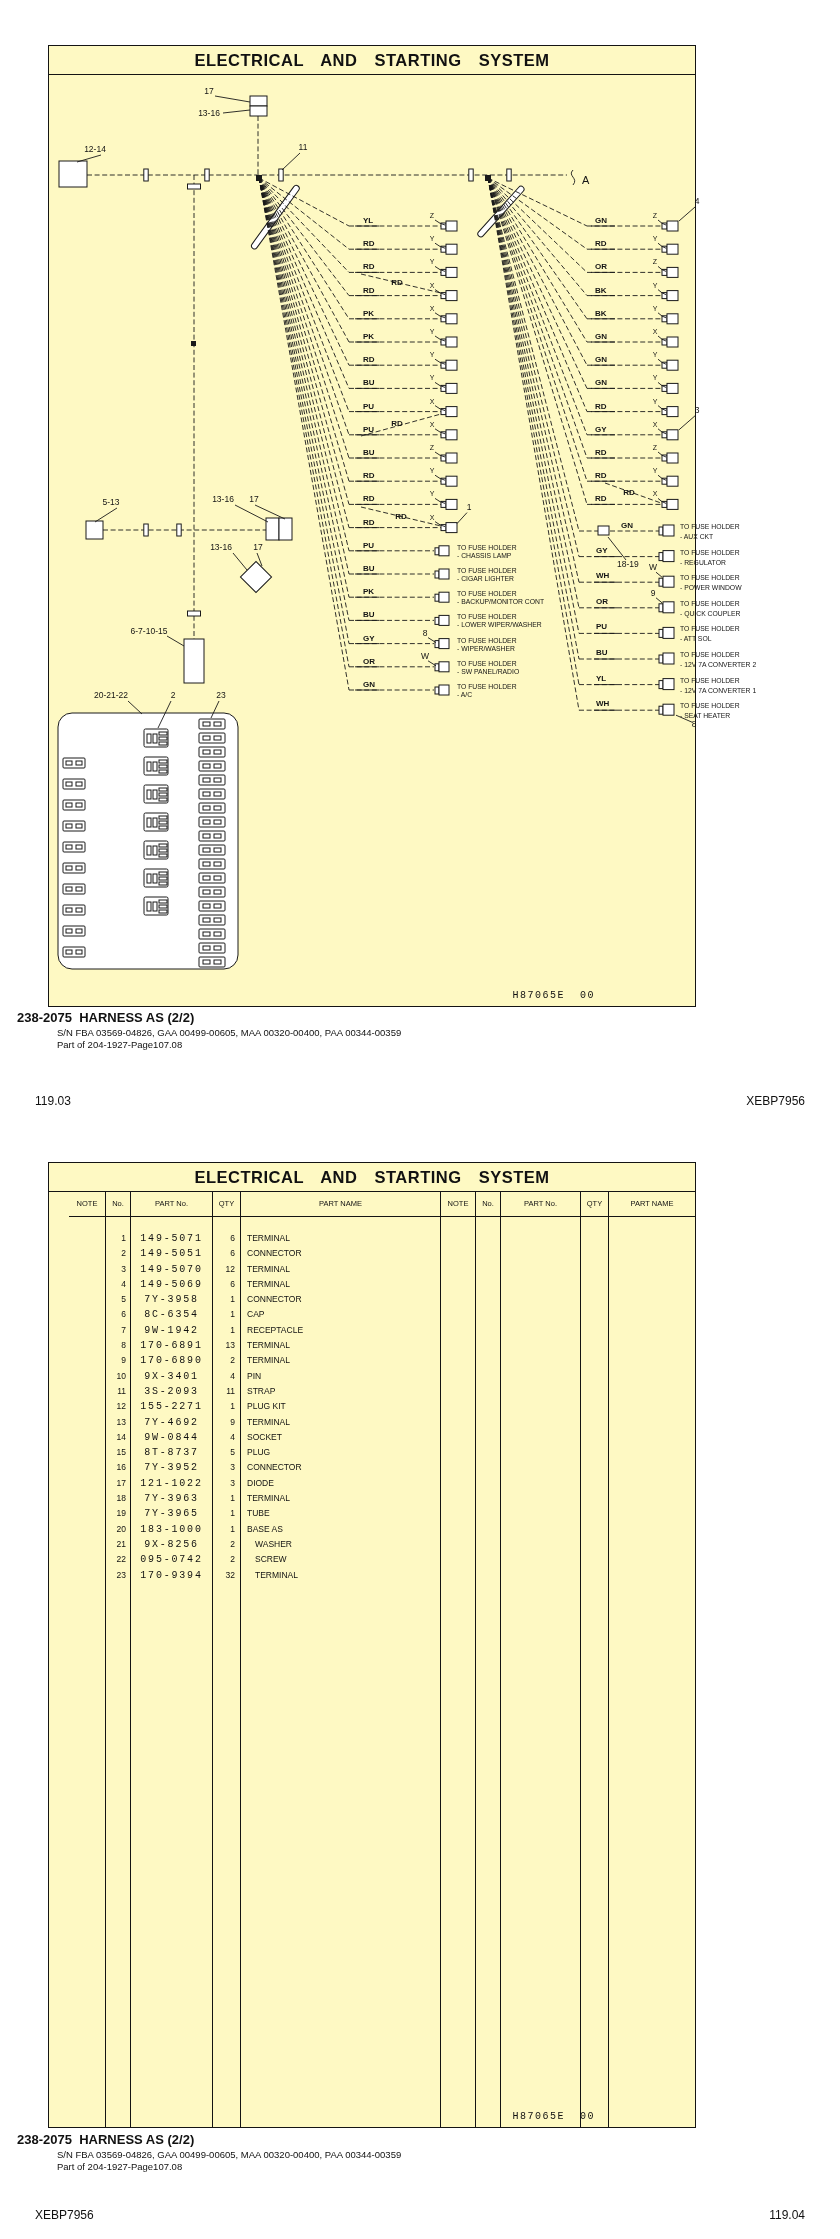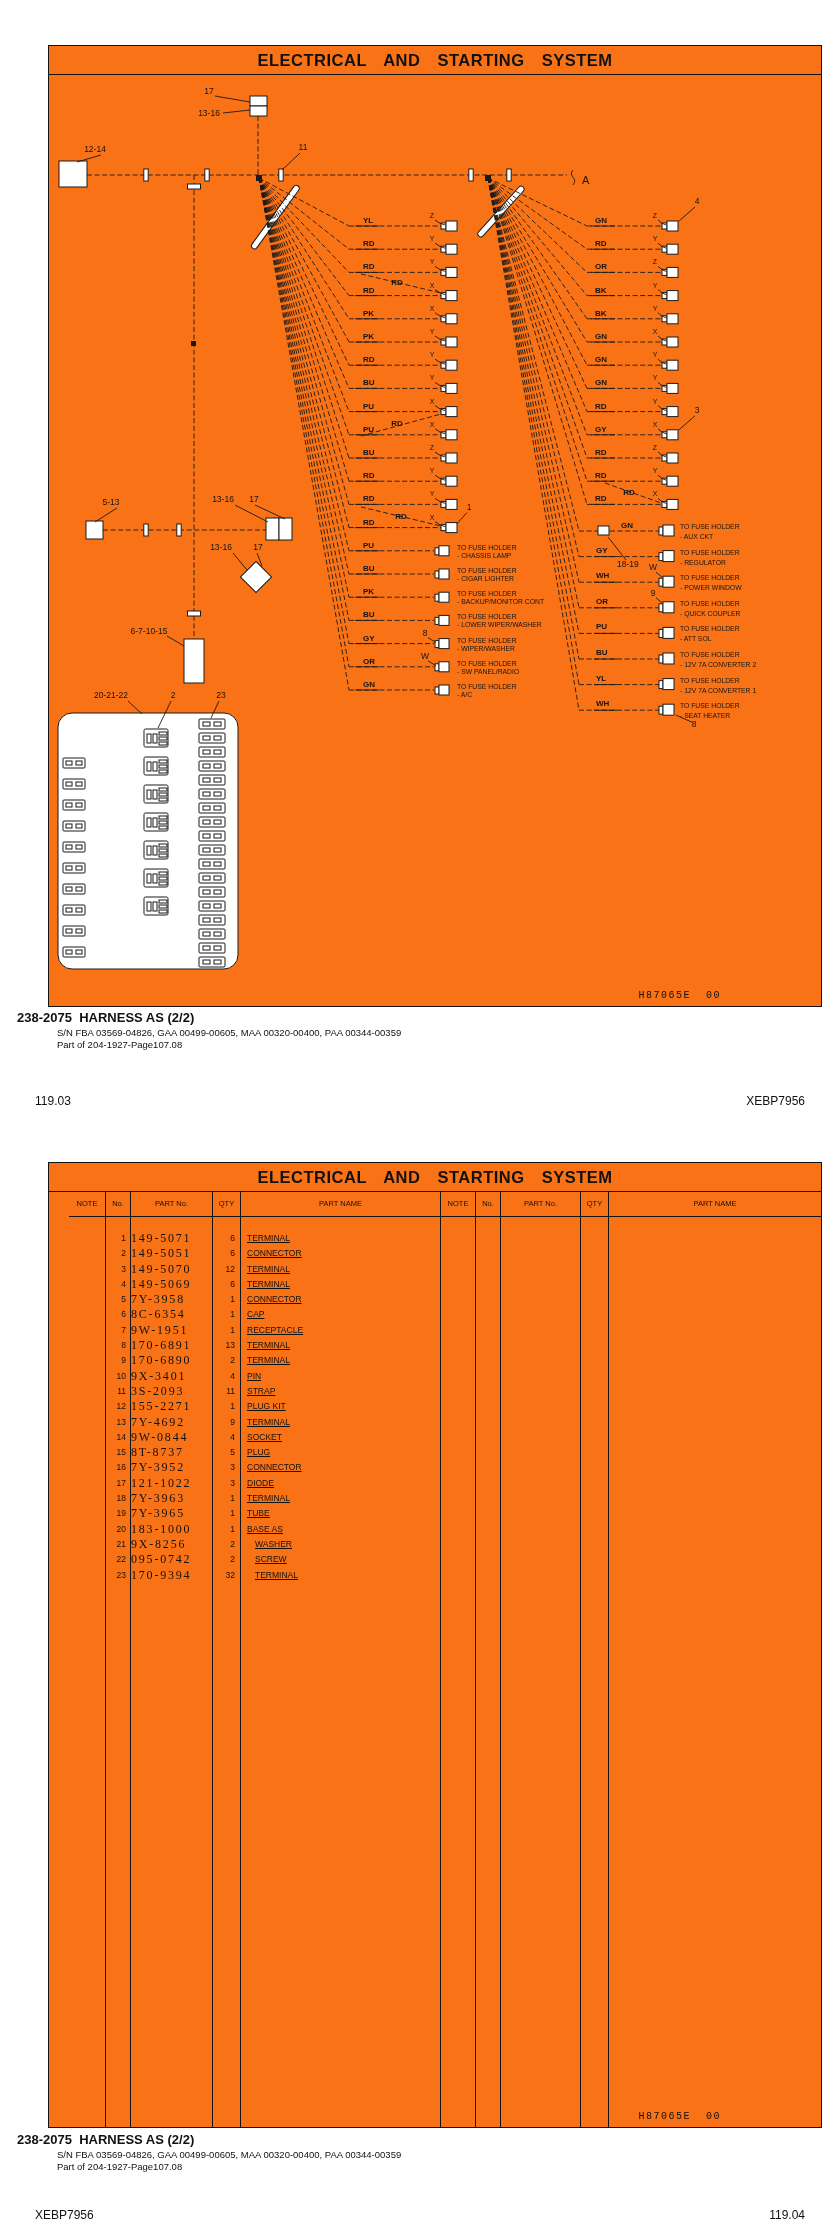--- a/index.html
+++ b/index.html
@@ -1,19 +1,19 @@
 <!DOCTYPE html>
 <html><head>
 <meta charset="utf-8">
 <style>
   html,body{margin:0;padding:0;}
   body{width:840px;height:2239px;position:relative;background:#ffffff;
        font-family:"Liberation Sans",sans-serif;color:#111;}
-  .page{position:absolute;left:48px;width:774px;border:1.5px solid #141414;
-        background:#f97316;box-sizing:border-box;}
+  .page{position:absolute;left:48px;width:648px;border:1.5px solid #141414;
+        background:#fef9c3;box-sizing:border-box;}
   #page1{top:45px;height:962px;}
   #page2{top:1162px;height:966px;}
   .titlebar{height:28px;border-bottom:1.5px solid #141414;display:flex;
             align-items:center;justify-content:center;font-size:16.5px;
             font-weight:600;letter-spacing:.5px;word-spacing:12px;}
   .diagram-wrap{position:absolute;top:28px;left:0;right:0;bottom:0;}
   svg text{fill:#141414;}
   .w{stroke:#1a1a1a;stroke-width:.9;fill:none;stroke-dasharray:5 2.6;}
   .s{stroke:#1a1a1a;stroke-width:.9;fill:none;}
   .box{fill:#fff;stroke:#1a1a1a;stroke-width:1;}
@@ -33,23 +33,23 @@
   #ptable{position:absolute;top:28px;left:0;right:0;bottom:0;display:grid;
           grid-template-columns:37px 25px 82px 28px 200px 35px 25px 80px 28px 1fr;
           grid-template-rows:26px 14px repeat(23,15.3px) 1fr;
           font-size:8.5px;line-height:15.3px;margin-left:20px;}
   .hc{border-right:1px solid #141414;border-bottom:1.2px solid #141414;
       display:flex;align-items:center;justify-content:center;font-size:7.5px;}
   .hc.last{border-right:none;}
   .c{border-right:1px solid #141414;overflow:hidden;white-space:nowrap;}
   .c.last{border-right:none;}
   .no{text-align:right;padding-right:4px;box-sizing:border-box;}
-  .pn{font-family:Liberation Serif, serif;font-size:12px;letter-spacing:1.8px;}
+  .pn{text-align:center;font-family:Liberation Mono, monospace;font-size:10px;letter-spacing:1.8px;}
   .qty{text-align:right;padding-right:5px;box-sizing:border-box;}
-  .nm{padding-left:6px;box-sizing:border-box;text-decoration:underline;}
+  .nm{padding-left:6px;box-sizing:border-box;}
   .nm.ind{padding-left:14px;}
 </style>
 </head>
 <body>
 
 <div class="page" id="page1">
   <div class="titlebar">
     <span>ELECTRICAL AND STARTING SYSTEM</span>
   </div>
   <div class="diagram-wrap">
@@ -692,21 +692,21 @@
       <div class="c pn">8C-6354</div>
       <div class="c qty">1</div>
       <div class="c nm">CAP</div>
       <div class="c"></div>
       <div class="c"></div>
       <div class="c"></div>
       <div class="c"></div>
       <div class="c last"></div>
       <div class="c"></div>
       <div class="c no">7</div>
-      <div class="c pn">9W-1951</div>
+      <div class="c pn">9W-1942</div>
       <div class="c qty">1</div>
       <div class="c nm">RECEPTACLE</div>
       <div class="c"></div>
       <div class="c"></div>
       <div class="c"></div>
       <div class="c"></div>
       <div class="c last"></div>
       <div class="c"></div>
       <div class="c no">8</div>
       <div class="c pn">170-6891</div>

